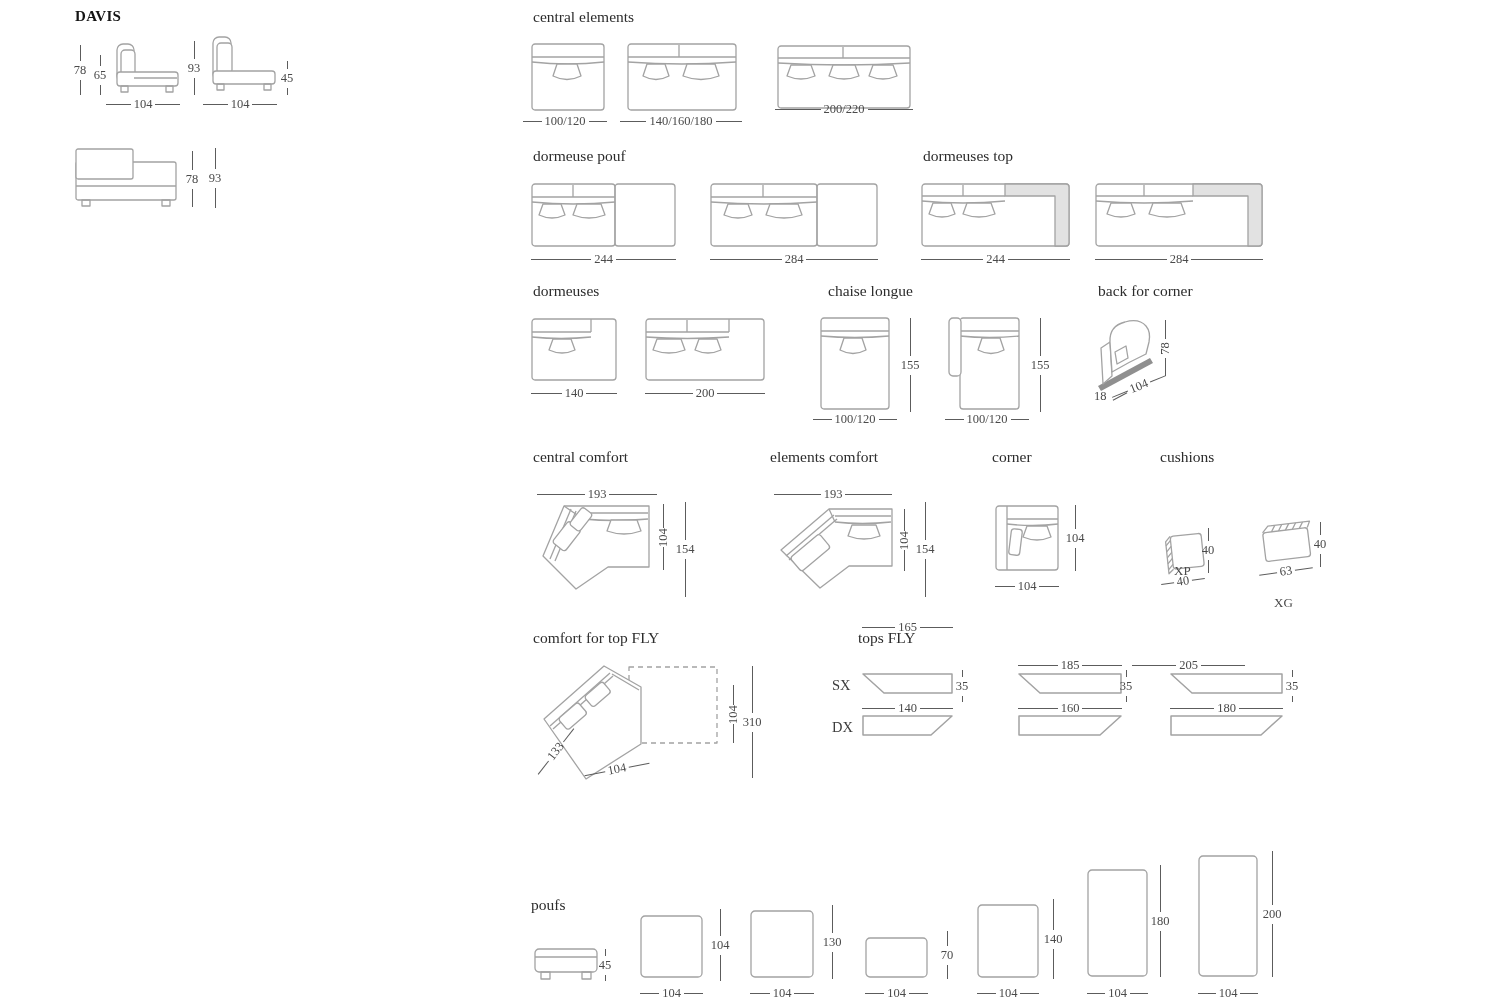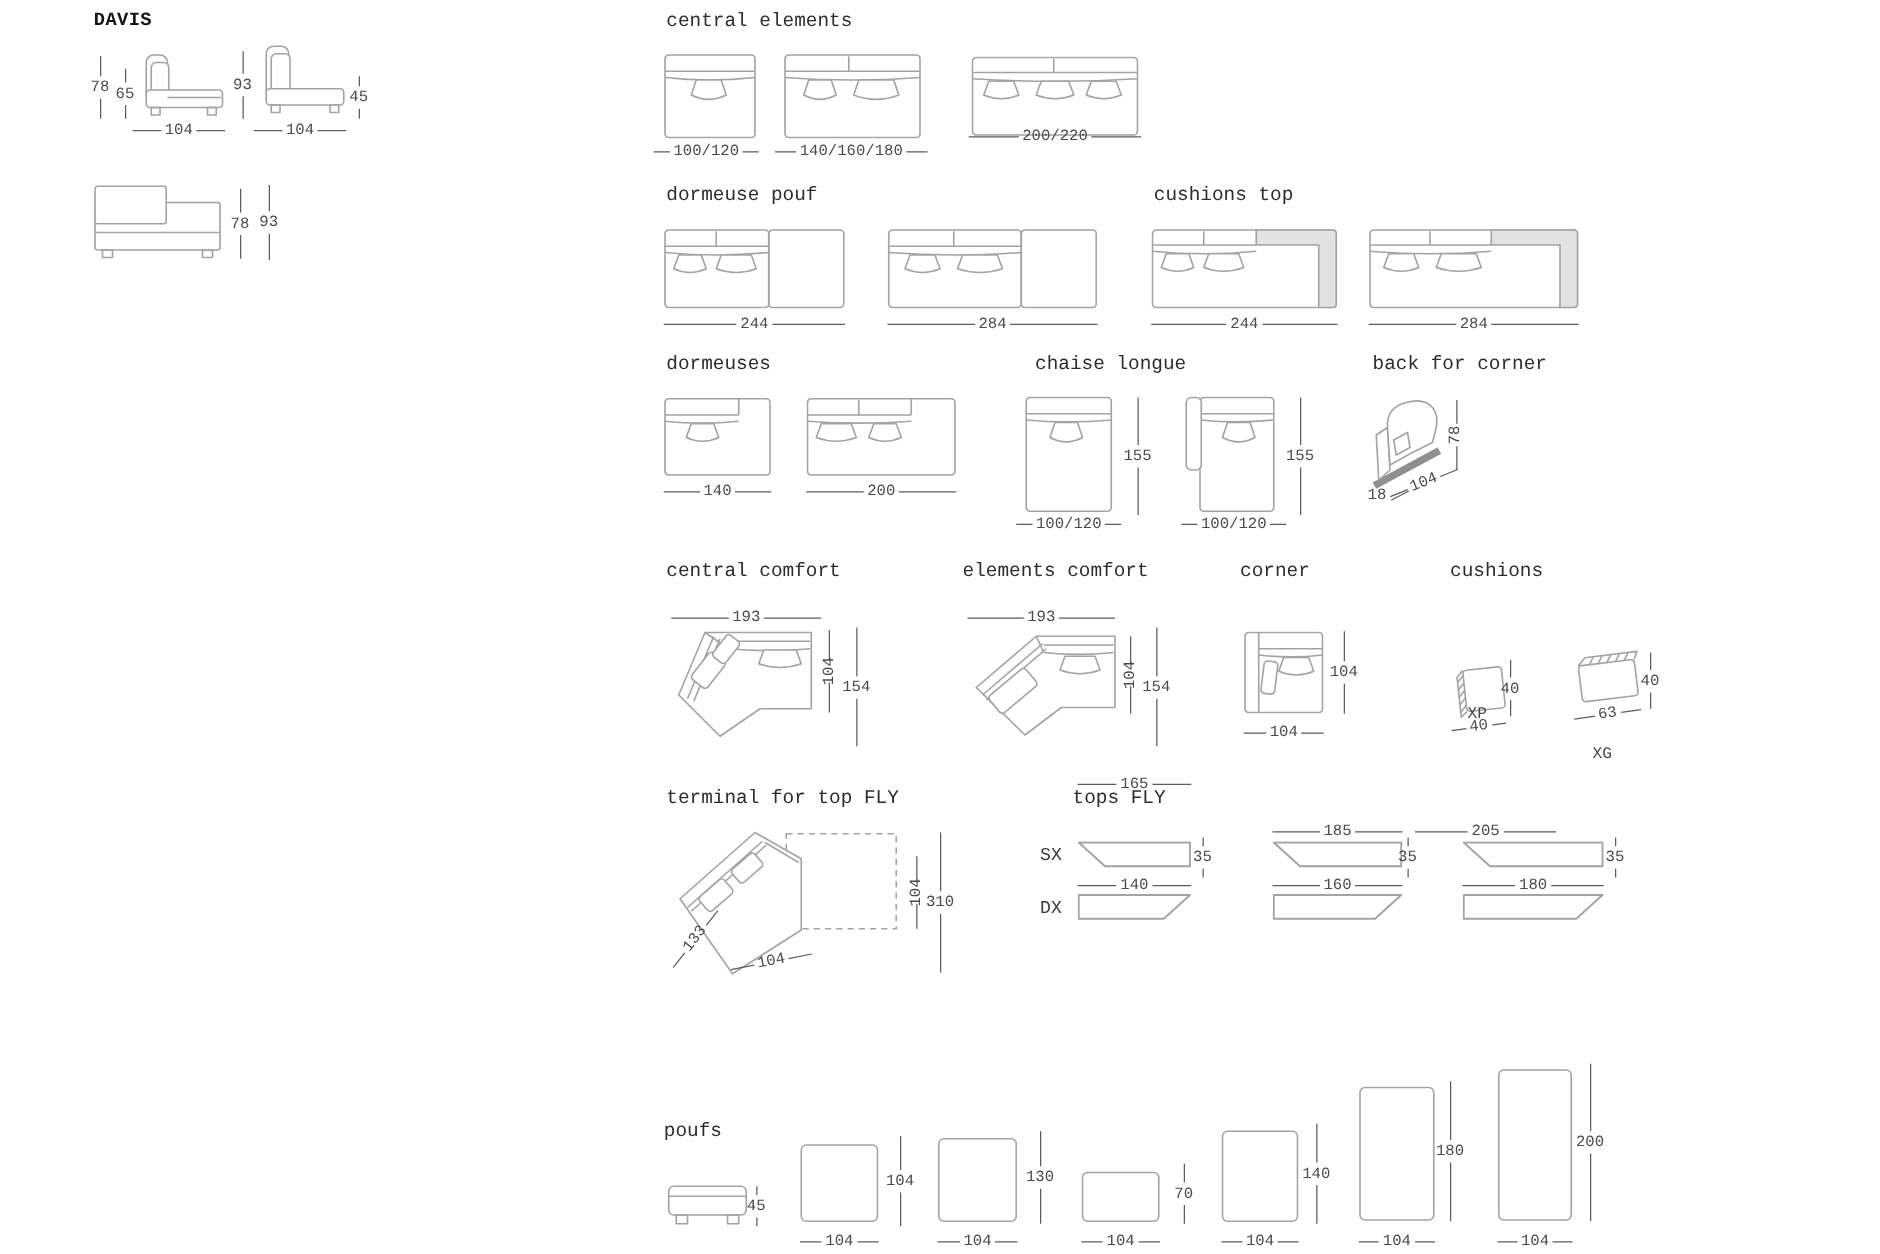--- a/index.html
+++ b/index.html
@@ -1,17 +1,17 @@
 <!DOCTYPE html>
 <html><head>
 <meta charset="utf-8">
 <style>
   html,body{margin:0;padding:0;background:#fff;}
   #canvas{position:relative;width:1504px;height:1003px;background:#fff;
-          font-family:Liberation Mono, monospace;overflow:hidden;}
+          font-family:Liberation Serif, serif;overflow:hidden;}
   .t{position:absolute;}
   .sec{font-size:15.5px;color:#2c2c2c;white-space:nowrap;}
   .brand{font-size:15px;font-weight:bold;color:#141414;letter-spacing:.3px;}
   .dimh{display:flex;align-items:center;gap:3px;color:#4a4a4a;font-size:12.5px;white-space:nowrap;}
   .dimh i{flex:1 1 auto;display:block;border-top:1px solid #5c5c5c;height:0;}
   .dimv{display:flex;flex-direction:column;align-items:center;gap:2px;color:#4a4a4a;font-size:12.5px;width:26px;}
   .dimv i{flex:1 1 auto;display:block;border-left:1px solid #5c5c5c;width:0;}
   .rot{transform:rotate(-90deg);}
   .lbl{color:#4a4a4a;font-size:13px;white-space:nowrap;}
   .lbl-big{color:#3c3c3c;font-size:14.5px;white-space:nowrap;}
@@ -171,21 +171,21 @@
       <path d="M18,21 h20 l4,11 q-14,6 -28,0 z" fill="#fff"></path>
       <path d="M60,21 h28 l4,11 q-18,6 -36,0 z" fill="#fff"></path>
     </g>
   </svg>
   <div class="t dimh" style="left:710px;top:252px;width:168px">
       <i></i>
       <span>284</span>
       <i></i>
     </div>
 
-  <div class="t sec" style="left:923px;top:147px">cushions top</div>
+  <div class="t sec" style="left:923px;top:147px">dormeuses top</div>
 
   <svg class="t" style="left:921px;top:183px" width="149" height="64" viewBox="0 0 149 64">
     <g fill="none" stroke="#a3a3a3" stroke-width="1.3" stroke-linejoin="round">
       <rect x="1" y="1" width="147" height="62" rx="3"></rect>
       <path d="M84,1 H145 Q148,1 148,4 V60 Q148,63 145,63 H134 V13 H84 Z" fill="#e2e2e2"></path>
       <line x1="1" y1="13" x2="84" y2="13"></line>
       <line x1="42" y1="2" x2="42" y2="13"></line>
       <path d="M1,18 Q42,22 84,18"></path>
       <path d="M12,20 h18 l4,11 q-13,6 -26,0 z" fill="#fff"></path>
       <path d="M46,20 h24 l4,11 q-16,6 -32,0 z" fill="#fff"></path>
@@ -425,21 +425,21 @@
       <span>40</span>
       <i></i>
     </div>
   <div class="t dimh" style="left:1259px;top:564px;width:54px;transform:rotate(-8deg)">
       <i></i>
       <span>63</span>
       <i></i>
     </div>
   <div class="t lbl" style="left:1274px;top:595px">XG</div>
 
-  <div class="t sec" style="left:533px;top:629px">terminal for top FLY</div>
+  <div class="t sec" style="left:533px;top:629px">comfort for top FLY</div>
   <svg class="t" style="left:536px;top:659px" width="188" height="126" viewBox="0 0 188 126">
     <g fill="none" stroke="#a3a3a3" stroke-width="1.3" stroke-linejoin="round">
       <rect x="93" y="8" width="88" height="76" stroke-dasharray="5 4"></rect>
       <polygon points="68,7 105,28 105,85 50,120 8,60" fill="#fff"></polygon>
       <line x1="14" y1="67" x2="74" y2="14"></line>
       <line x1="17" y1="70" x2="77" y2="17"></line>
       <line x1="76" y1="15" x2="103" y2="31"></line>
       <rect width="26" height="15" rx="3" fill="#fff" transform="translate(22,60) rotate(-41)"></rect>
       <rect width="24" height="14" rx="3" fill="#fff" transform="translate(48,38) rotate(-41)"></rect>
     </g>

